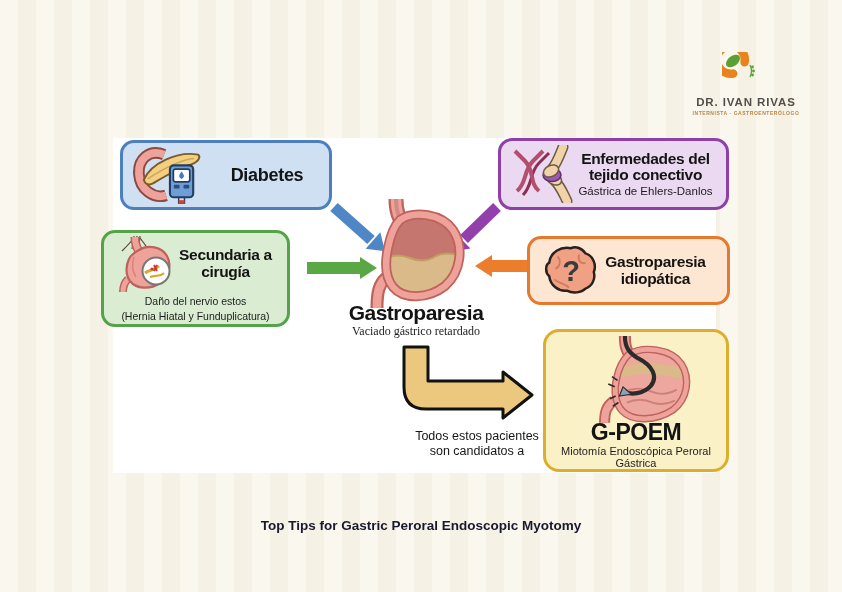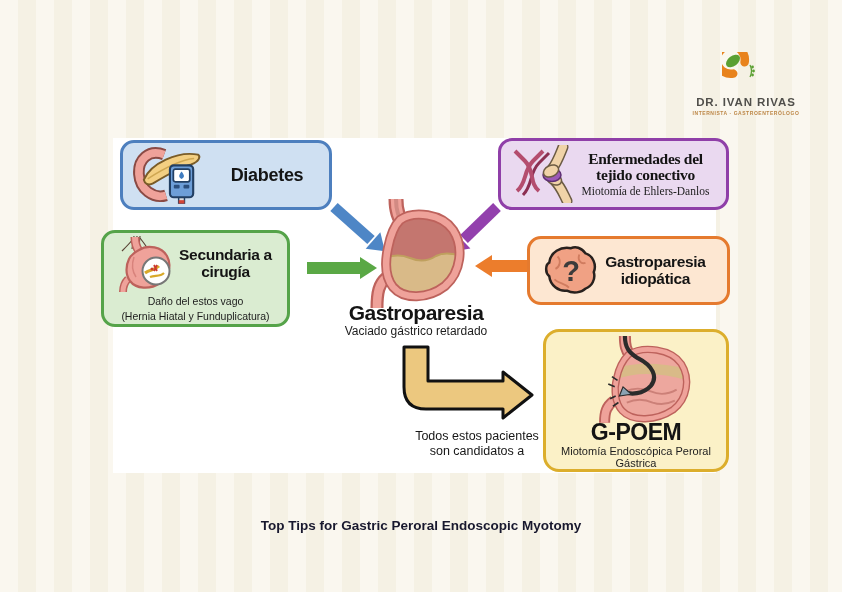--- a/index.html
+++ b/index.html
@@ -22,21 +22,21 @@
   #box-surgery .row{display:flex;align-items:center;width:100%;}
   #box-surgery .ttl{font-size:15.5px;flex:1;padding-right:6px;}
   #box-surgery .sub{font-size:10.5px;line-height:1.22;margin-top:2px;}
   #box-idiopathic{left:527px;top:236px;width:203px;height:69px;}
   #box-idiopathic .ttl{font-size:15.5px;flex:1;padding-right:16px;}
   #box-gpoem{left:543px;top:329px;width:186px;height:143px;flex-direction:column;justify-content:flex-start;border-radius:16px;padding-top:2px;}
   #box-gpoem .ttl{font-size:23px;letter-spacing:-0.5px;margin-top:-3px;}
   #box-gpoem .sub{font-size:11px;margin-top:1px;}
   .center-label{position:absolute;left:337px;top:302px;width:158px;text-align:center;z-index:3;}
   .center-label .ttl{font-size:21px;letter-spacing:-0.5px;}
-  .center-label .sub{font-size:12px;margin-top:0px;}
+  .center-label .sub{font-size:12px;margin-top:0px;font-family:Liberation Serif, serif;}
   .note{position:absolute;left:406px;top:429px;width:142px;text-align:center;font-size:12.5px;color:#161616;line-height:1.2;z-index:3;}
   .citation{position:absolute;left:0;top:516px;width:842px;text-align:center;font-weight:bold;font-size:13.5px;line-height:1.45;z-index:3;}
   .logo{position:absolute;left:684px;top:52px;width:124px;text-align:center;z-index:3;}
   .logo-name{font-size:11.5px;font-weight:bold;letter-spacing:0.9px;margin-top:2px;}
   .logo-sub{font-size:5px;letter-spacing:0.55px;margin-top:2px;font-weight:bold;}
   svg{display:block;}
   .icon{flex:none;}
 </style>
 </head>
 <body>
@@ -90,36 +90,36 @@
         <rect x="0" y="0" width="24" height="33" rx="4" fill="#6d9ed8" stroke="#223f63" stroke-width="2.2"></rect>
         <rect x="3.5" y="4" width="17" height="13" rx="2" fill="#ffffff" stroke="#223f63" stroke-width="1.8"></rect>
         <path d="M12,6.5 C9,10.5 8.5,12.5 12,14 C15.5,12.5 15,10.5 12,6.5 Z" fill="#3f7cc0"></path>
         <rect x="4" y="20" width="6" height="4" rx="1" fill="#2c4f7d"></rect>
         <rect x="14" y="20" width="6" height="4" rx="1" fill="#2c4f7d"></rect>
       </g>
     </svg>
     <div class="ttl">Diabetes</div>
   </div>
 
-  <div class="cause" id="box-connective" style="background-color: rgb(234, 217, 240); border-color: rgb(143, 63, 168); font-family: Liberation Serif, serif;">
+  <div class="cause" id="box-connective" style="background-color: rgb(234, 217, 240); border-color: rgb(143, 63, 168);">
     <svg class="icon" width="62" height="58" viewBox="0 0 62 58" style="margin-left:10px;">
       <path d="M6,46 C16,38 12,26 22,16 C26,12 28,10 32,6" fill="none" stroke="#b44d6e" stroke-width="4"></path>
       <path d="M12,50 C22,40 18,28 28,18 C32,14 34,12 38,8" fill="none" stroke="#8c2f52" stroke-width="3"></path>
       <path d="M28,46 C18,38 24,26 14,16 C10,12 8,10 4,6" fill="none" stroke="#b44d6e" stroke-width="4"></path>
       <path d="M56,56 C52,48 50,42 44,36" stroke="#6b5b43" stroke-width="11" stroke-linecap="round" fill="none"></path>
       <path d="M56,56 C52,48 50,42 44,36" stroke="#f0d3a8" stroke-width="8" stroke-linecap="round" fill="none"></path>
       <ellipse cx="43" cy="34" rx="8" ry="5.5" transform="rotate(25 43 34)" fill="#f0d3a8" stroke="#6b5b43" stroke-width="1.5"></ellipse>
       <ellipse cx="41" cy="30" rx="9" ry="6.5" fill="#9b59b6" stroke="#5e2f73" stroke-width="1.5"></ellipse>
       <path d="M52,2 C48,12 46,18 41,24" stroke="#6b5b43" stroke-width="11" stroke-linecap="round" fill="none"></path>
       <path d="M52,2 C48,12 46,18 41,24" stroke="#f0d3a8" stroke-width="8" stroke-linecap="round" fill="none"></path>
       <ellipse cx="40" cy="26" rx="8" ry="5.5" transform="rotate(-25 40 26)" fill="#f0d3a8" stroke="#6b5b43" stroke-width="1.5"></ellipse>
     </svg>
     <div class="txt">
       <div class="ttl">Enfermedades del tejido conectivo</div>
-      <div class="sub">Miotomía de Ehlers-Danlos</div>
+      <div class="sub">Gástrica de Ehlers-Danlos</div>
     </div>
   </div>
 
   <div class="cause" id="box-surgery" style="background-color: rgb(218, 236, 209); border-color: rgb(85, 163, 73);">
     <div class="row">
       <svg class="icon" width="64" height="58" viewBox="0 0 64 58" style="margin-left:2px;">
         <g stroke="#5a4436" stroke-width="1.2" fill="none">
           <path d="M22,1 L20,14"></path>
             <path d="M25,1 L24,14"></path>
             <path d="M28,1 L27,12"></path>
@@ -133,21 +133,21 @@
         <path d="M27,15 C36,9 50,12 55,21 C60,30 57,41 48,48 C38,55 24,54 18,46 C13,39 14,30 17,24 C19,20 23,17 27,15 Z" fill="#efa29a" stroke="#bd625c" stroke-width="2.2"></path>
         <path d="M22,22 C20,28 20,36 24,42" fill="none" stroke="#d8837c" stroke-width="1.5"></path>
         <circle cx="44" cy="36" r="13.5" fill="#ffffff" stroke="#777777" stroke-width="2"></circle>
         <path d="M33,38 C38,34 42,36 47,31" fill="none" stroke="#d9a92a" stroke-width="3"></path>
         <path d="M38,42 C43,40 48,42 52,38" fill="none" stroke="#d9a92a" stroke-width="2.2"></path>
         <path d="M42,30 L45,36 M45,30 L42,36" stroke="#cc3a2f" stroke-width="1.8"></path>
         <circle cx="40" cy="34" r="1.5" fill="#cc3a2f"></circle>
       </svg>
       <div class="ttl">Secundaria a cirugía</div>
     </div>
-    <div class="sub">Daño del estos vago</div>
+    <div class="sub">Daño del nervio estos</div>
     <div class="sub">(Hernia Hiatal y Funduplicatura)</div>
   </div>
 
   <div class="cause" id="box-idiopathic" style="background-color: rgb(253, 231, 210); border-color: rgb(229, 122, 46);">
     <svg class="icon" width="58" height="54" viewBox="0 0 56 52" style="margin-left:12px;">
       <path d="M28,4 C18,2 8,8 7,18 C3,20 3,28 7,31 C8,40 16,46 24,45 C30,48 38,47 42,43 C48,41 52,34 50,27 C53,20 49,11 42,9 C38,3 32,2 28,4 Z" fill="#f0a184" stroke="#28211e" stroke-width="2.4"></path>
       <path d="M15,12 C19,16 17,22 13,24" fill="none" stroke="#d07c5f" stroke-width="1.8"></path>
       <path d="M36,10 C34,16 38,20 42,18" fill="none" stroke="#d07c5f" stroke-width="1.8"></path>
       <path d="M12,34 C16,38 22,38 26,42" fill="none" stroke="#d07c5f" stroke-width="1.8"></path>
       <text x="28" y="36" text-anchor="middle" font-size="28" font-weight="bold" fill="#3b3b3b">?</text>

